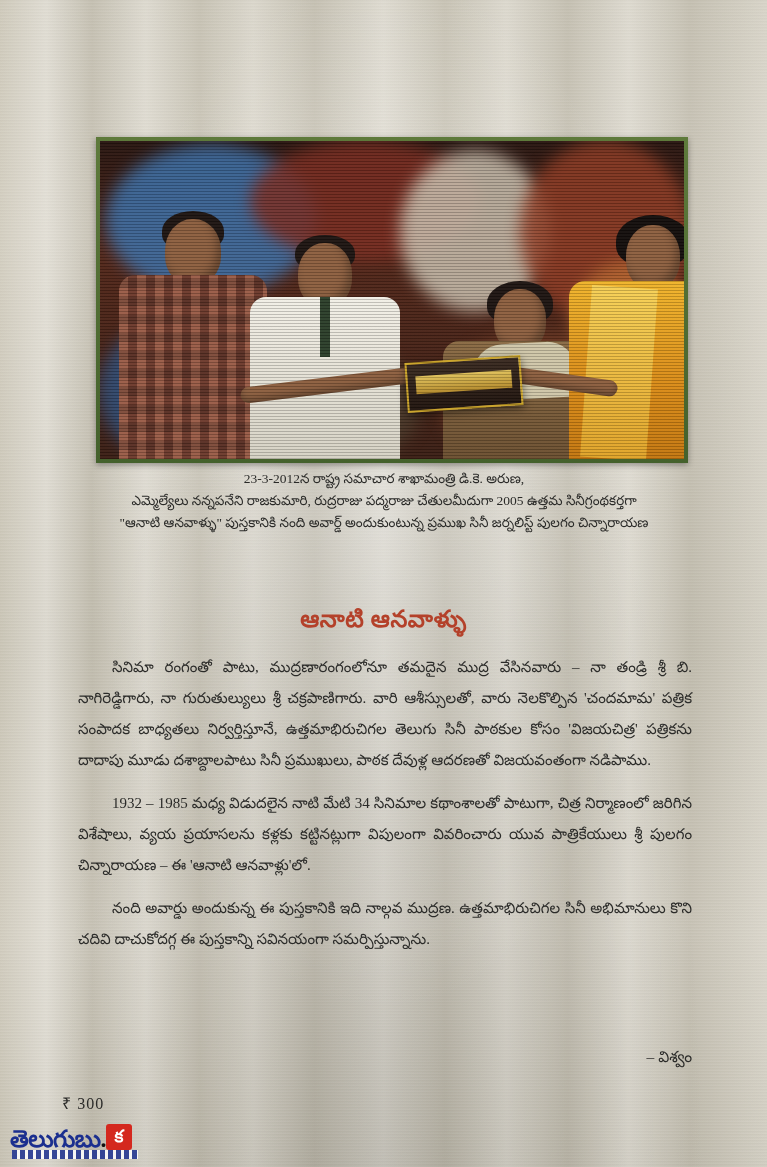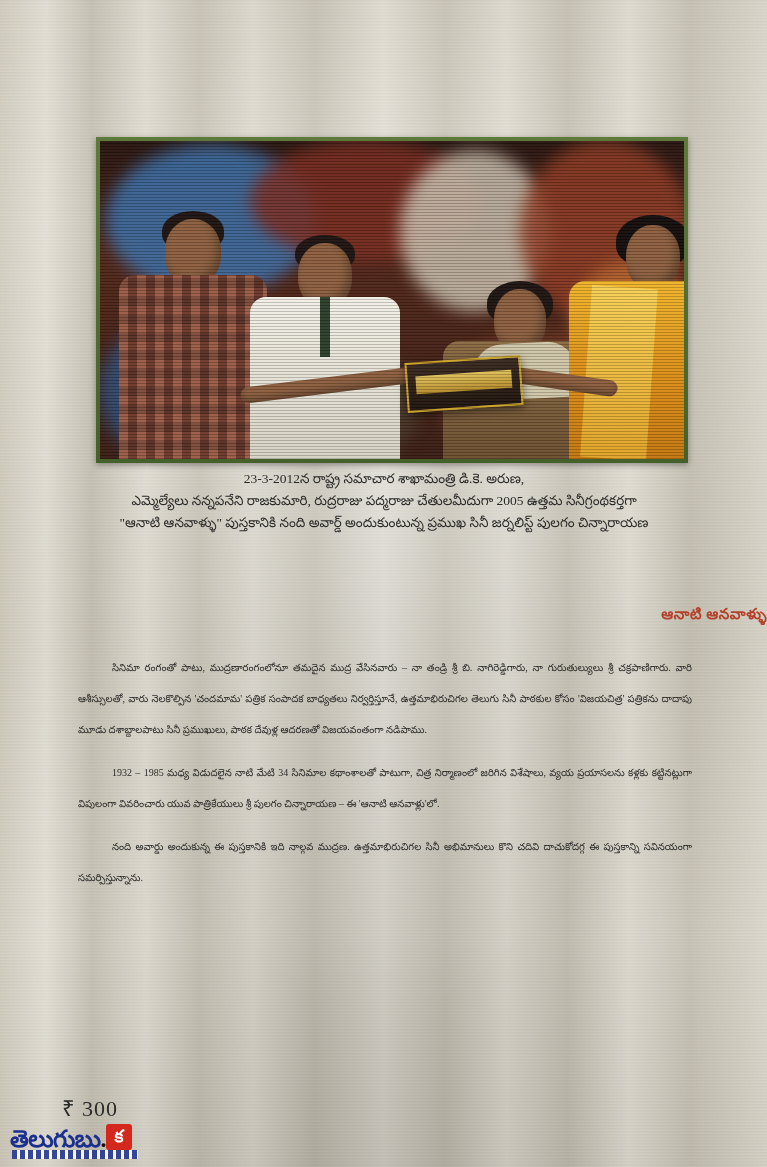--- a/index.html
+++ b/index.html
@@ -183,54 +183,54 @@
     font-family: "Liberation Serif", serif;
     font-size: 13.5px;
     line-height: 22px;
   }
   .caption div { white-space: nowrap; }
 
   
   .heading {
     position: absolute;
     left: 0; right: 0; top: 606px;
-    text-align: right;
+    text-align: center;
     color: #b4412a;
     font-family: "Liberation Serif", serif;
-    font-size: 15px;
+    font-size: 24px;
     font-weight: bold;
     letter-spacing: .5px;
   }
   .body-text {
     position: absolute;
     left: 78px; top: 652px; width: 614px;
     color: #2b2b29;
     font-family: "Liberation Serif", serif;
-    font-size: 10px;
+    font-size: 15px;
     line-height: 31px;
     text-align: justify;
   }
   .body-text p { margin: 0 0 12px 0; text-indent: 34px; }
   .body-text p.last { margin-bottom: 4px; }
   .signature {
     position: absolute;
     left: 78px; top: 1048px; width: 614px;
     text-align: right;
     color: #2b2b29;
     font-family: "Liberation Serif", serif;
     font-size: 15.5px;
   }
 
   
   .price {
     position: absolute;
     left: 62px; top: 1092px;
     color: #2b2b29;
     font-family: "Liberation Serif", serif;
-    font-size: 22px;
+    font-size: 16px;
     letter-spacing: 1px;
   }
 
   
   .logo {
     position: absolute;
     left: 10px; top: 1126px;
     width: 160px; height: 34px;
   }
   .logo .logo-text {
@@ -324,20 +324,21 @@
     </div>
 
     <div class="heading">ఆనాటి ఆనవాళ్ళు</div>
 
     <div class="body-text">
       <p>సినిమా రంగంతో పాటు, ముద్రణారంగంలోనూ తమదైన ముద్ర వేసినవారు – నా తండ్రి శ్రీ బి. నాగిరెడ్డిగారు, నా గురుతుల్యులు శ్రీ చక్రపాణిగారు. వారి ఆశీస్సులతో, వారు నెలకొల్పిన 'చందమామ' పత్రిక సంపాదక బాధ్యతలు నిర్వర్తిస్తూనే, ఉత్తమాభిరుచిగల తెలుగు సినీ పాఠకుల కోసం 'విజయచిత్ర' పత్రికను దాదాపు మూడు దశాబ్దాలపాటు సినీ ప్రముఖులు, పాఠక దేవుళ్ల ఆదరణతో విజయవంతంగా నడిపాము.</p>
       <p>1932 – 1985 మధ్య విడుదలైన నాటి మేటి 34 సినిమాల కథాంశాలతో పాటుగా, చిత్ర నిర్మాణంలో జరిగిన విశేషాలు, వ్యయ ప్రయాసలను కళ్లకు కట్టినట్లుగా విపులంగా వివరించారు యువ పాత్రికేయులు శ్రీ పులగం చిన్నారాయణ – ఈ 'ఆనాటి ఆనవాళ్లు'లో.</p>
       <p class="last">నంది అవార్డు అందుకున్న ఈ పుస్తకానికి ఇది నాల్గవ ముద్రణ. ఉత్తమాభిరుచిగల సినీ అభిమానులు కొని చదివి దాచుకోదగ్గ ఈ పుస్తకాన్ని సవినయంగా సమర్పిస్తున్నాను.</p>
     </div>
 
+    <div class="signature">– విశ్వం</div>
 
     <div class="price">₹ 300</div>
 
     <div class="logo">
       <div class="logo-text"><span>తెలుగుబు</span><span class="logo-in">.in</span></div>
       <div class="logo-k">క</div>
       <div class="logo-bar"></div>
     </div>
 
   </div>

